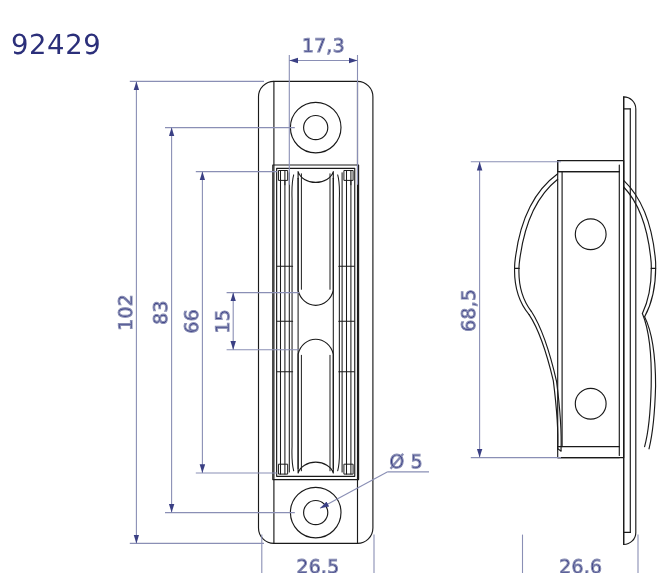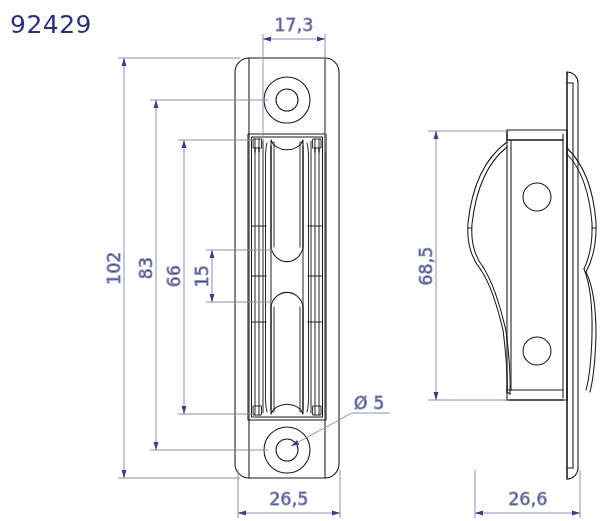--- a/index.html
+++ b/index.html
@@ -1,18 +1,18 @@
 <!DOCTYPE html>
 <html><head>
 <meta charset="utf-8">
 <style>
   html,body{margin:0;padding:0;background:#ffffff;}
   body{width:600px;height:521px;position:relative;overflow:hidden;
        font-family:"DejaVu Sans","Liberation Sans",sans-serif;}
-  #stage{position:absolute;left:0;top:0;width:600px;height:410px;}
+  #stage{position:absolute;left:0;top:16px;width:600px;height:410px;}
   svg{position:absolute;left:0;top:0;}
   .dimtext{fill:#2b2f7a;font-family:"DejaVu Sans","Liberation Sans",sans-serif;
            font-size:17px;letter-spacing:0.3px;}
   .titletext{fill:#2b2f7a;font-family:"DejaVu Sans","Liberation Sans",sans-serif;
              font-size:25px;letter-spacing:0.5px;}
   .hitbox{position:absolute;}
 </style>
 </head>
 <body>
 

